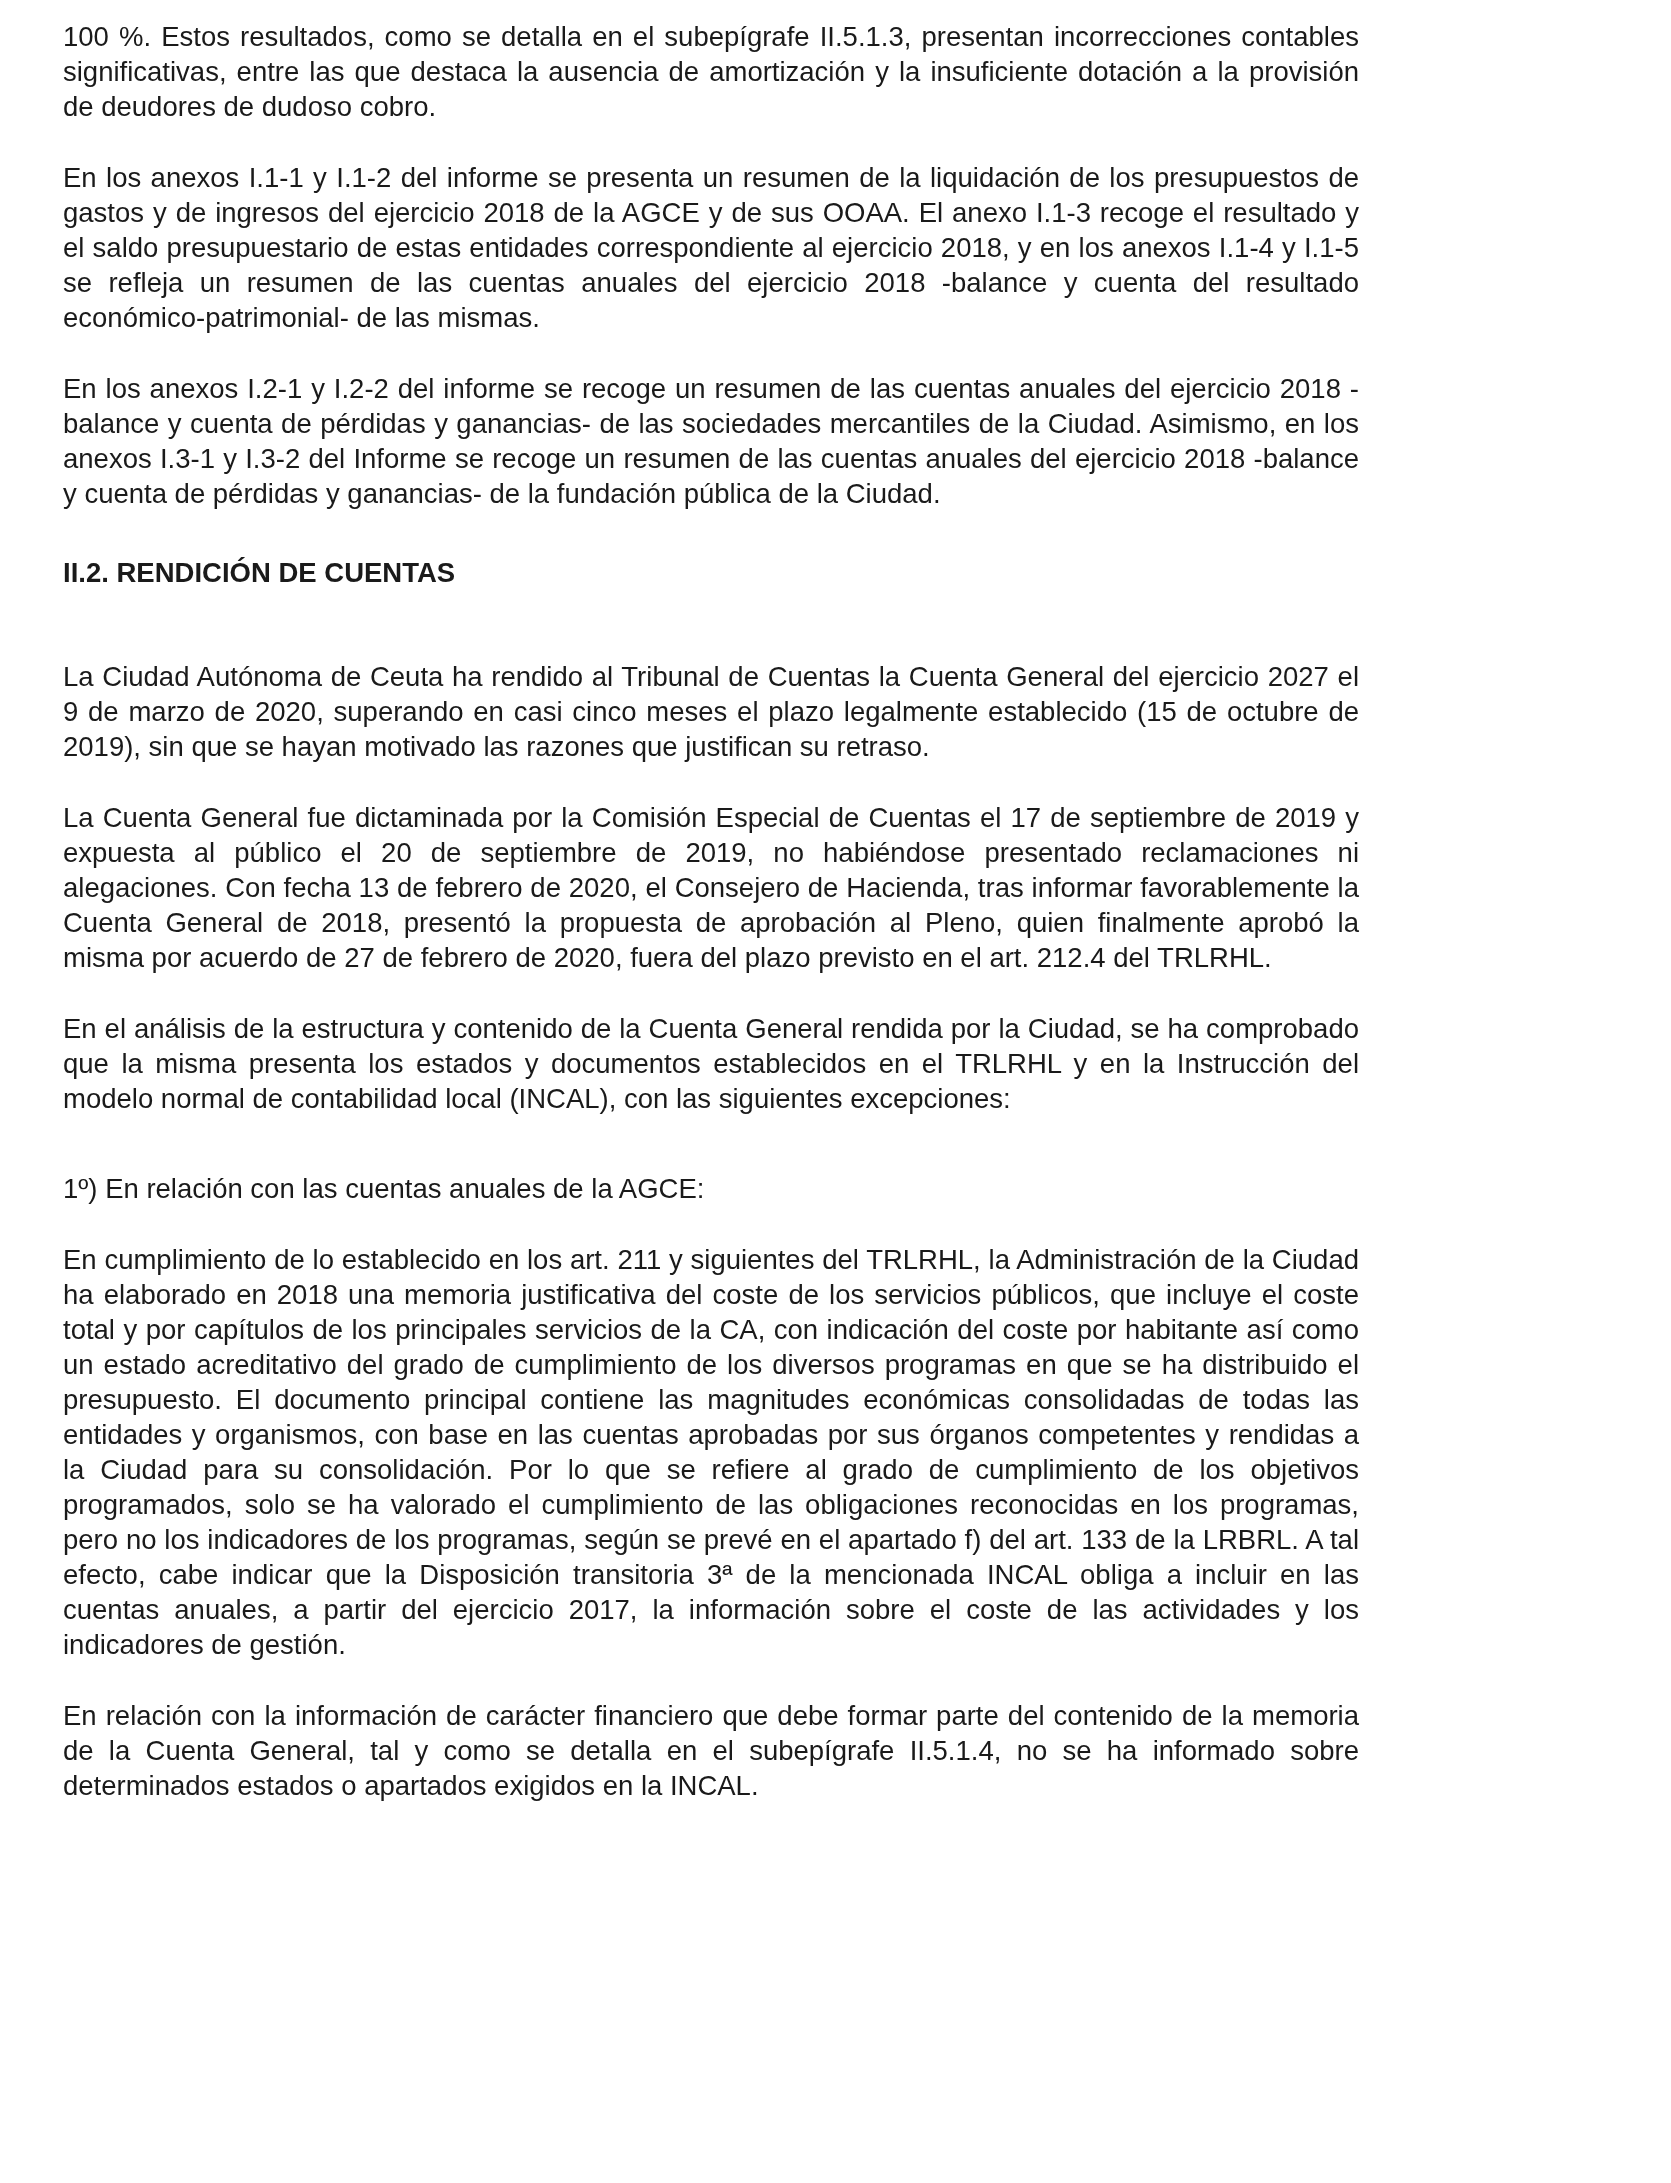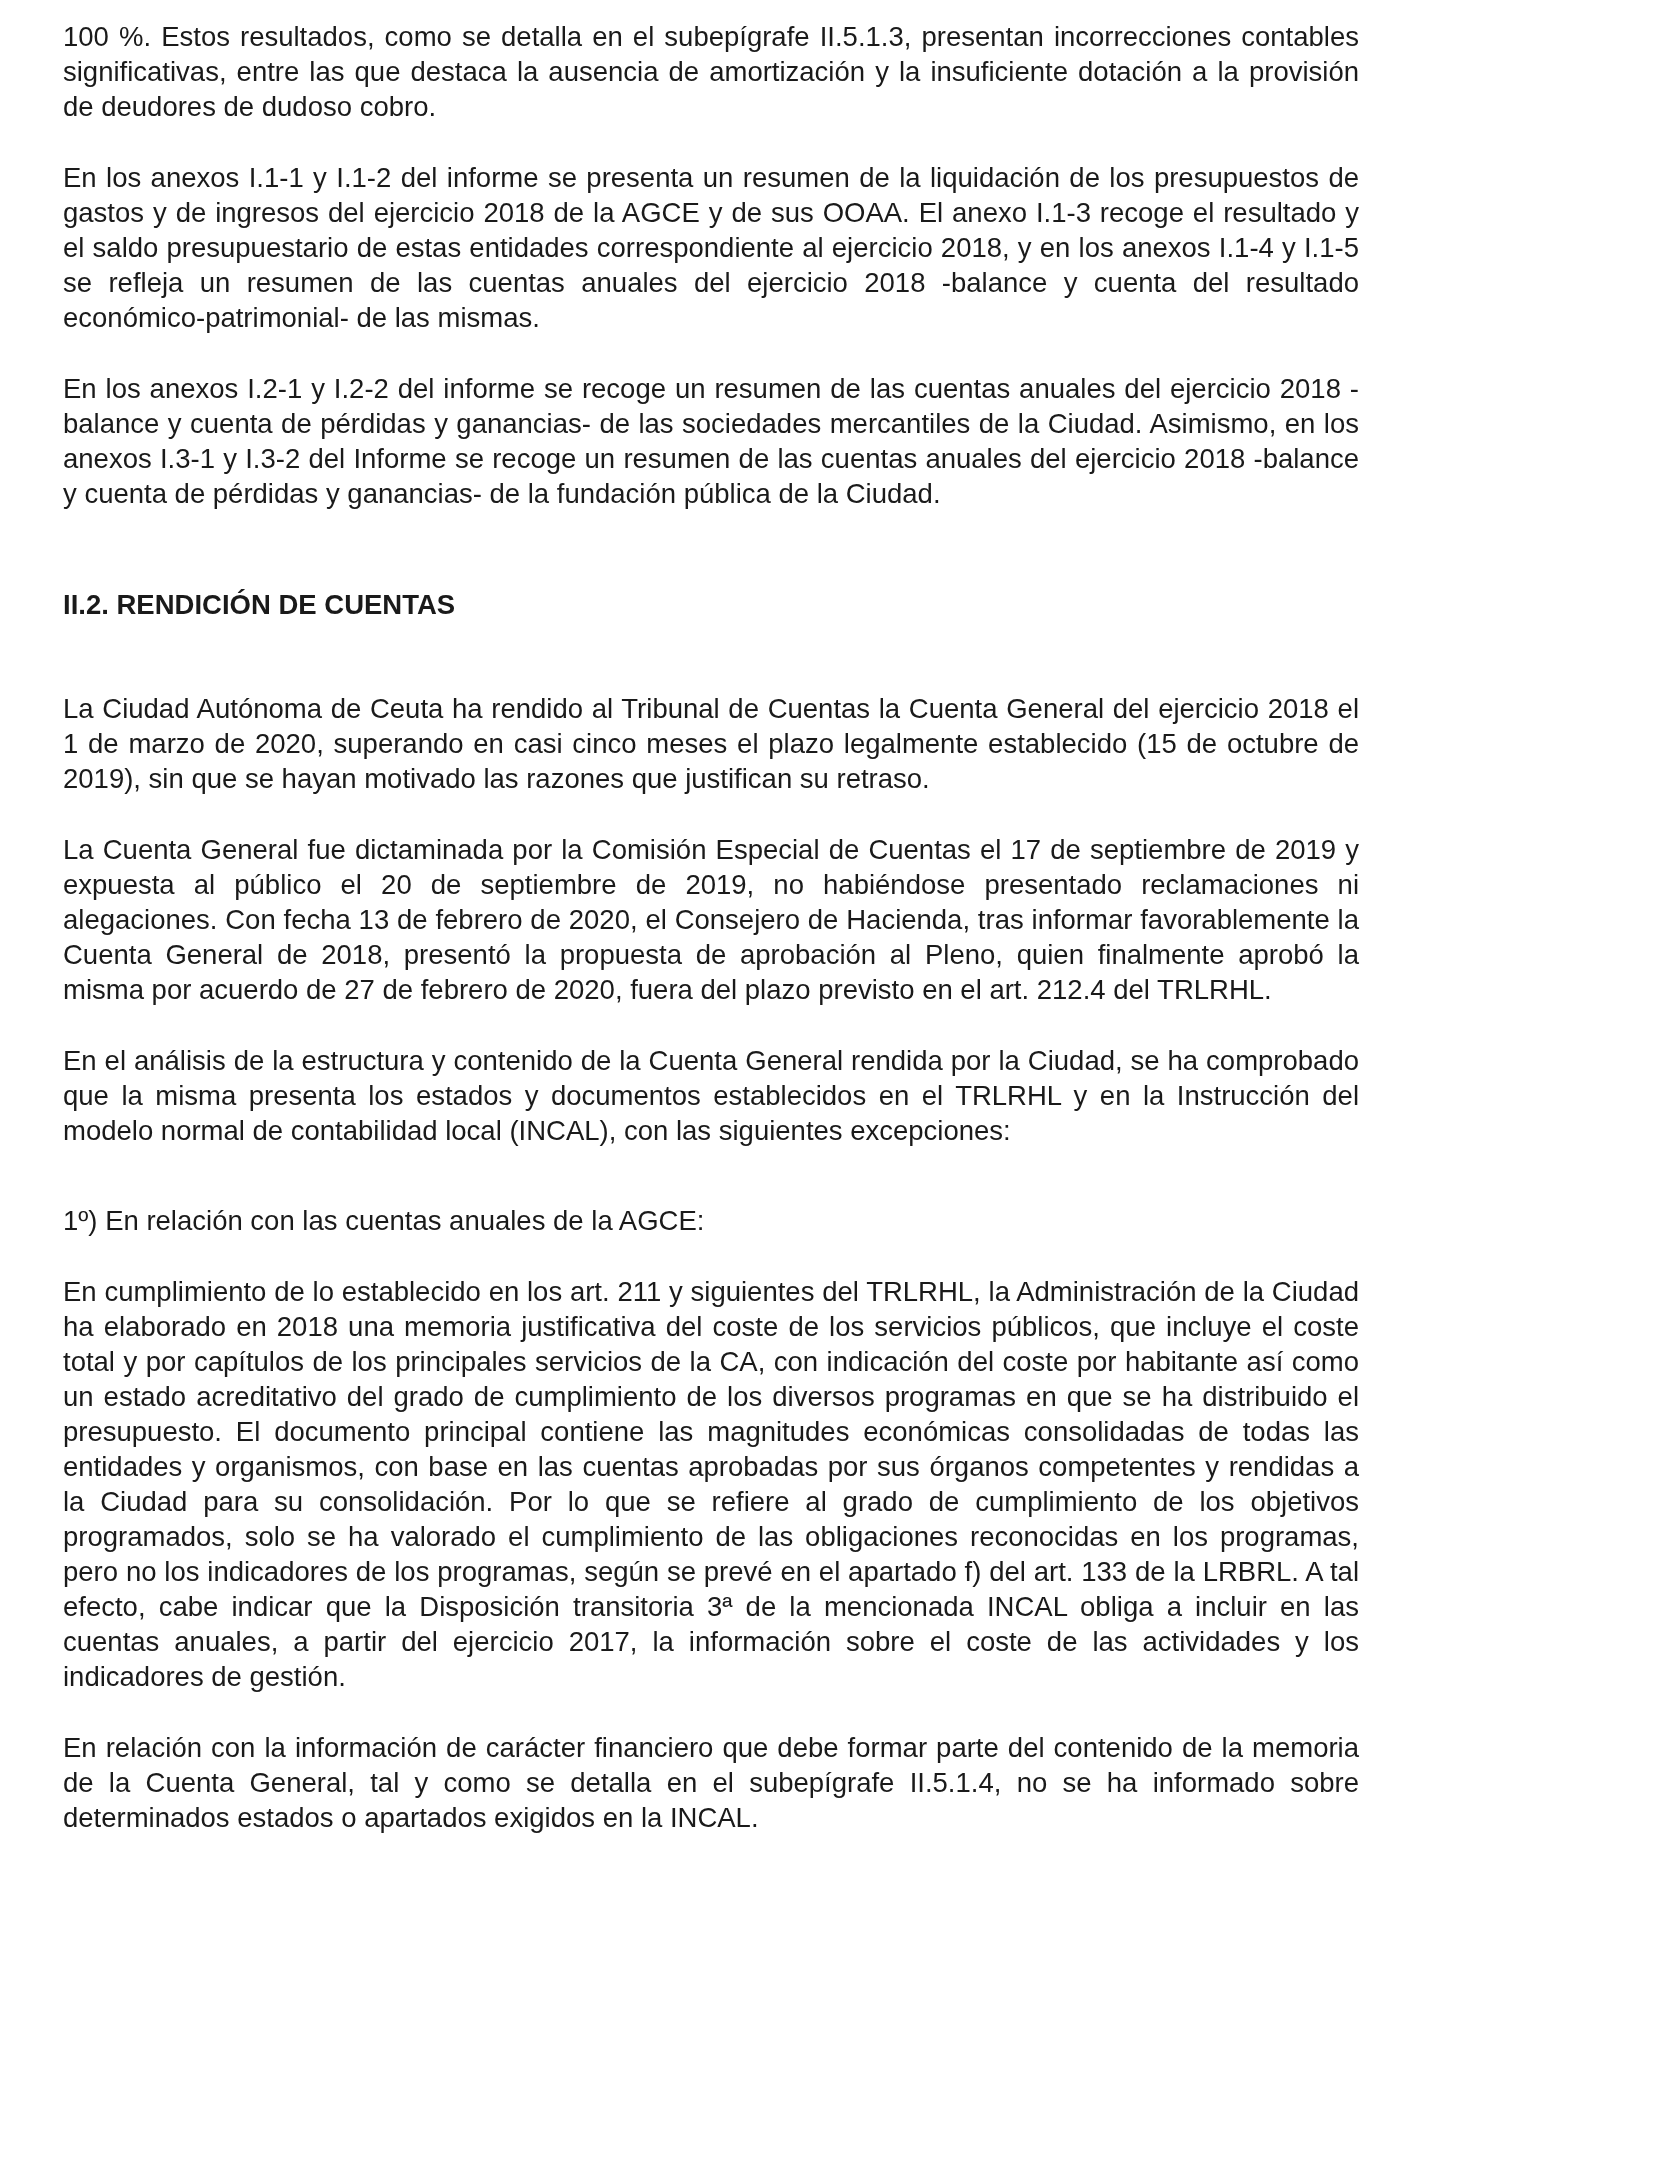--- a/index.html
+++ b/index.html
@@ -23,34 +23,34 @@
     text-align: justify;
     margin: 0 0 36px 0;
   }
   .para-plain {
     text-align: left;
     margin: 0 0 36px 0;
   }
   .section-heading {
     font-weight: bold;
     text-align: left;
-    margin: 76px 0 69px 0;
+    margin: 44px 0 69px 0;
   }
   .spaced-top {
     margin-top: 55px;
   }
 </style>
 </head>
 <body>
 
 <div class="page">
   <p class="para">100 %. Estos resultados, como se detalla en el subepígrafe II.5.1.3, presentan incorrecciones contables significativas, entre las que destaca la ausencia de amortización y la insuficiente dotación a la provisión de deudores de dudoso cobro.</p>
   <p class="para">En los anexos I.1-1 y I.1-2 del informe se presenta un resumen de la liquidación de los presupuestos de gastos y de ingresos del ejercicio 2018 de la AGCE y de sus OOAA. El anexo I.1-3 recoge el resultado y el saldo presupuestario de estas entidades correspondiente al ejercicio 2018, y en los anexos I.1-4 y I.1-5 se refleja un resumen de las cuentas anuales del ejercicio 2018 -balance y cuenta del resultado económico-patrimonial- de las mismas.</p>
   <p class="para">En los anexos I.2-1 y I.2-2 del informe se recoge un resumen de las cuentas anuales del ejercicio 2018 -balance y cuenta de pérdidas y ganancias- de las sociedades mercantiles de la Ciudad. Asimismo, en los anexos I.3-1 y I.3-2 del Informe se recoge un resumen de las cuentas anuales del ejercicio 2018 -balance y cuenta de pérdidas y ganancias- de la fundación pública de la Ciudad.</p>
   <h2 class="section-heading" style="font-size:27.5px;">II.2. RENDICIÓN DE CUENTAS</h2>
-  <p class="para">La Ciudad Autónoma de Ceuta ha rendido al Tribunal de Cuentas la Cuenta General del ejercicio 2018 el 1 de marzo de 2020, superando en casi cinco meses el plazo legalmente establecido (15 de octubre de 2019), sin que se hayan motivado las razones que justifican su retraso.</p>
+  <p class="para">La Ciudad Autónoma de Ceuta ha rendido al Tribunal de Cuentas la Cuenta General del ejercicio 2027 el 9 de marzo de 2020, superando en casi cinco meses el plazo legalmente establecido (15 de octubre de 2019), sin que se hayan motivado las razones que justifican su retraso.</p>
   <p class="para">La Cuenta General fue dictaminada por la Comisión Especial de Cuentas el 17 de septiembre de 2019 y expuesta al público el 20 de septiembre de 2019, no habiéndose presentado reclamaciones ni alegaciones. Con fecha 13 de febrero de 2020, el Consejero de Hacienda, tras informar favorablemente la Cuenta General de 2018, presentó la propuesta de aprobación al Pleno, quien finalmente aprobó la misma por acuerdo de 27 de febrero de 2020, fuera del plazo previsto en el art. 212.4 del TRLRHL.</p>
   <p class="para">En el análisis de la estructura y contenido de la Cuenta General rendida por la Ciudad, se ha comprobado que la misma presenta los estados y documentos establecidos en el TRLRHL y en la Instrucción del modelo normal de contabilidad local (INCAL), con las siguientes excepciones:</p>
   <p class="para-plain spaced-top">1º) En relación con las cuentas anuales de la AGCE:</p>
   <p class="para">En cumplimiento de lo establecido en los art. 211 y siguientes del TRLRHL, la Administración de la Ciudad ha elaborado en 2018 una memoria justificativa del coste de los servicios públicos, que incluye el coste total y por capítulos de los principales servicios de la CA, con indicación del coste por habitante así como un estado acreditativo del grado de cumplimiento de los diversos programas en que se ha distribuido el presupuesto. El documento principal contiene las magnitudes económicas consolidadas de todas las entidades y organismos, con base en las cuentas aprobadas por sus órganos competentes y rendidas a la Ciudad para su consolidación. Por lo que se refiere al grado de cumplimiento de los objetivos programados, solo se ha valorado el cumplimiento de las obligaciones reconocidas en los programas, pero no los indicadores de los programas, según se prevé en el apartado f) del art. 133 de la LRBRL. A tal efecto, cabe indicar que la Disposición transitoria 3ª de la mencionada INCAL obliga a incluir en las cuentas anuales, a partir del ejercicio 2017, la información sobre el coste de las actividades y los indicadores de gestión.</p>
   <p class="para">En relación con la información de carácter financiero que debe formar parte del contenido de la memoria de la Cuenta General, tal y como se detalla en el subepígrafe II.5.1.4, no se ha informado sobre determinados estados o apartados exigidos en la INCAL.</p>
 </div>
 
 
 </body></html>

